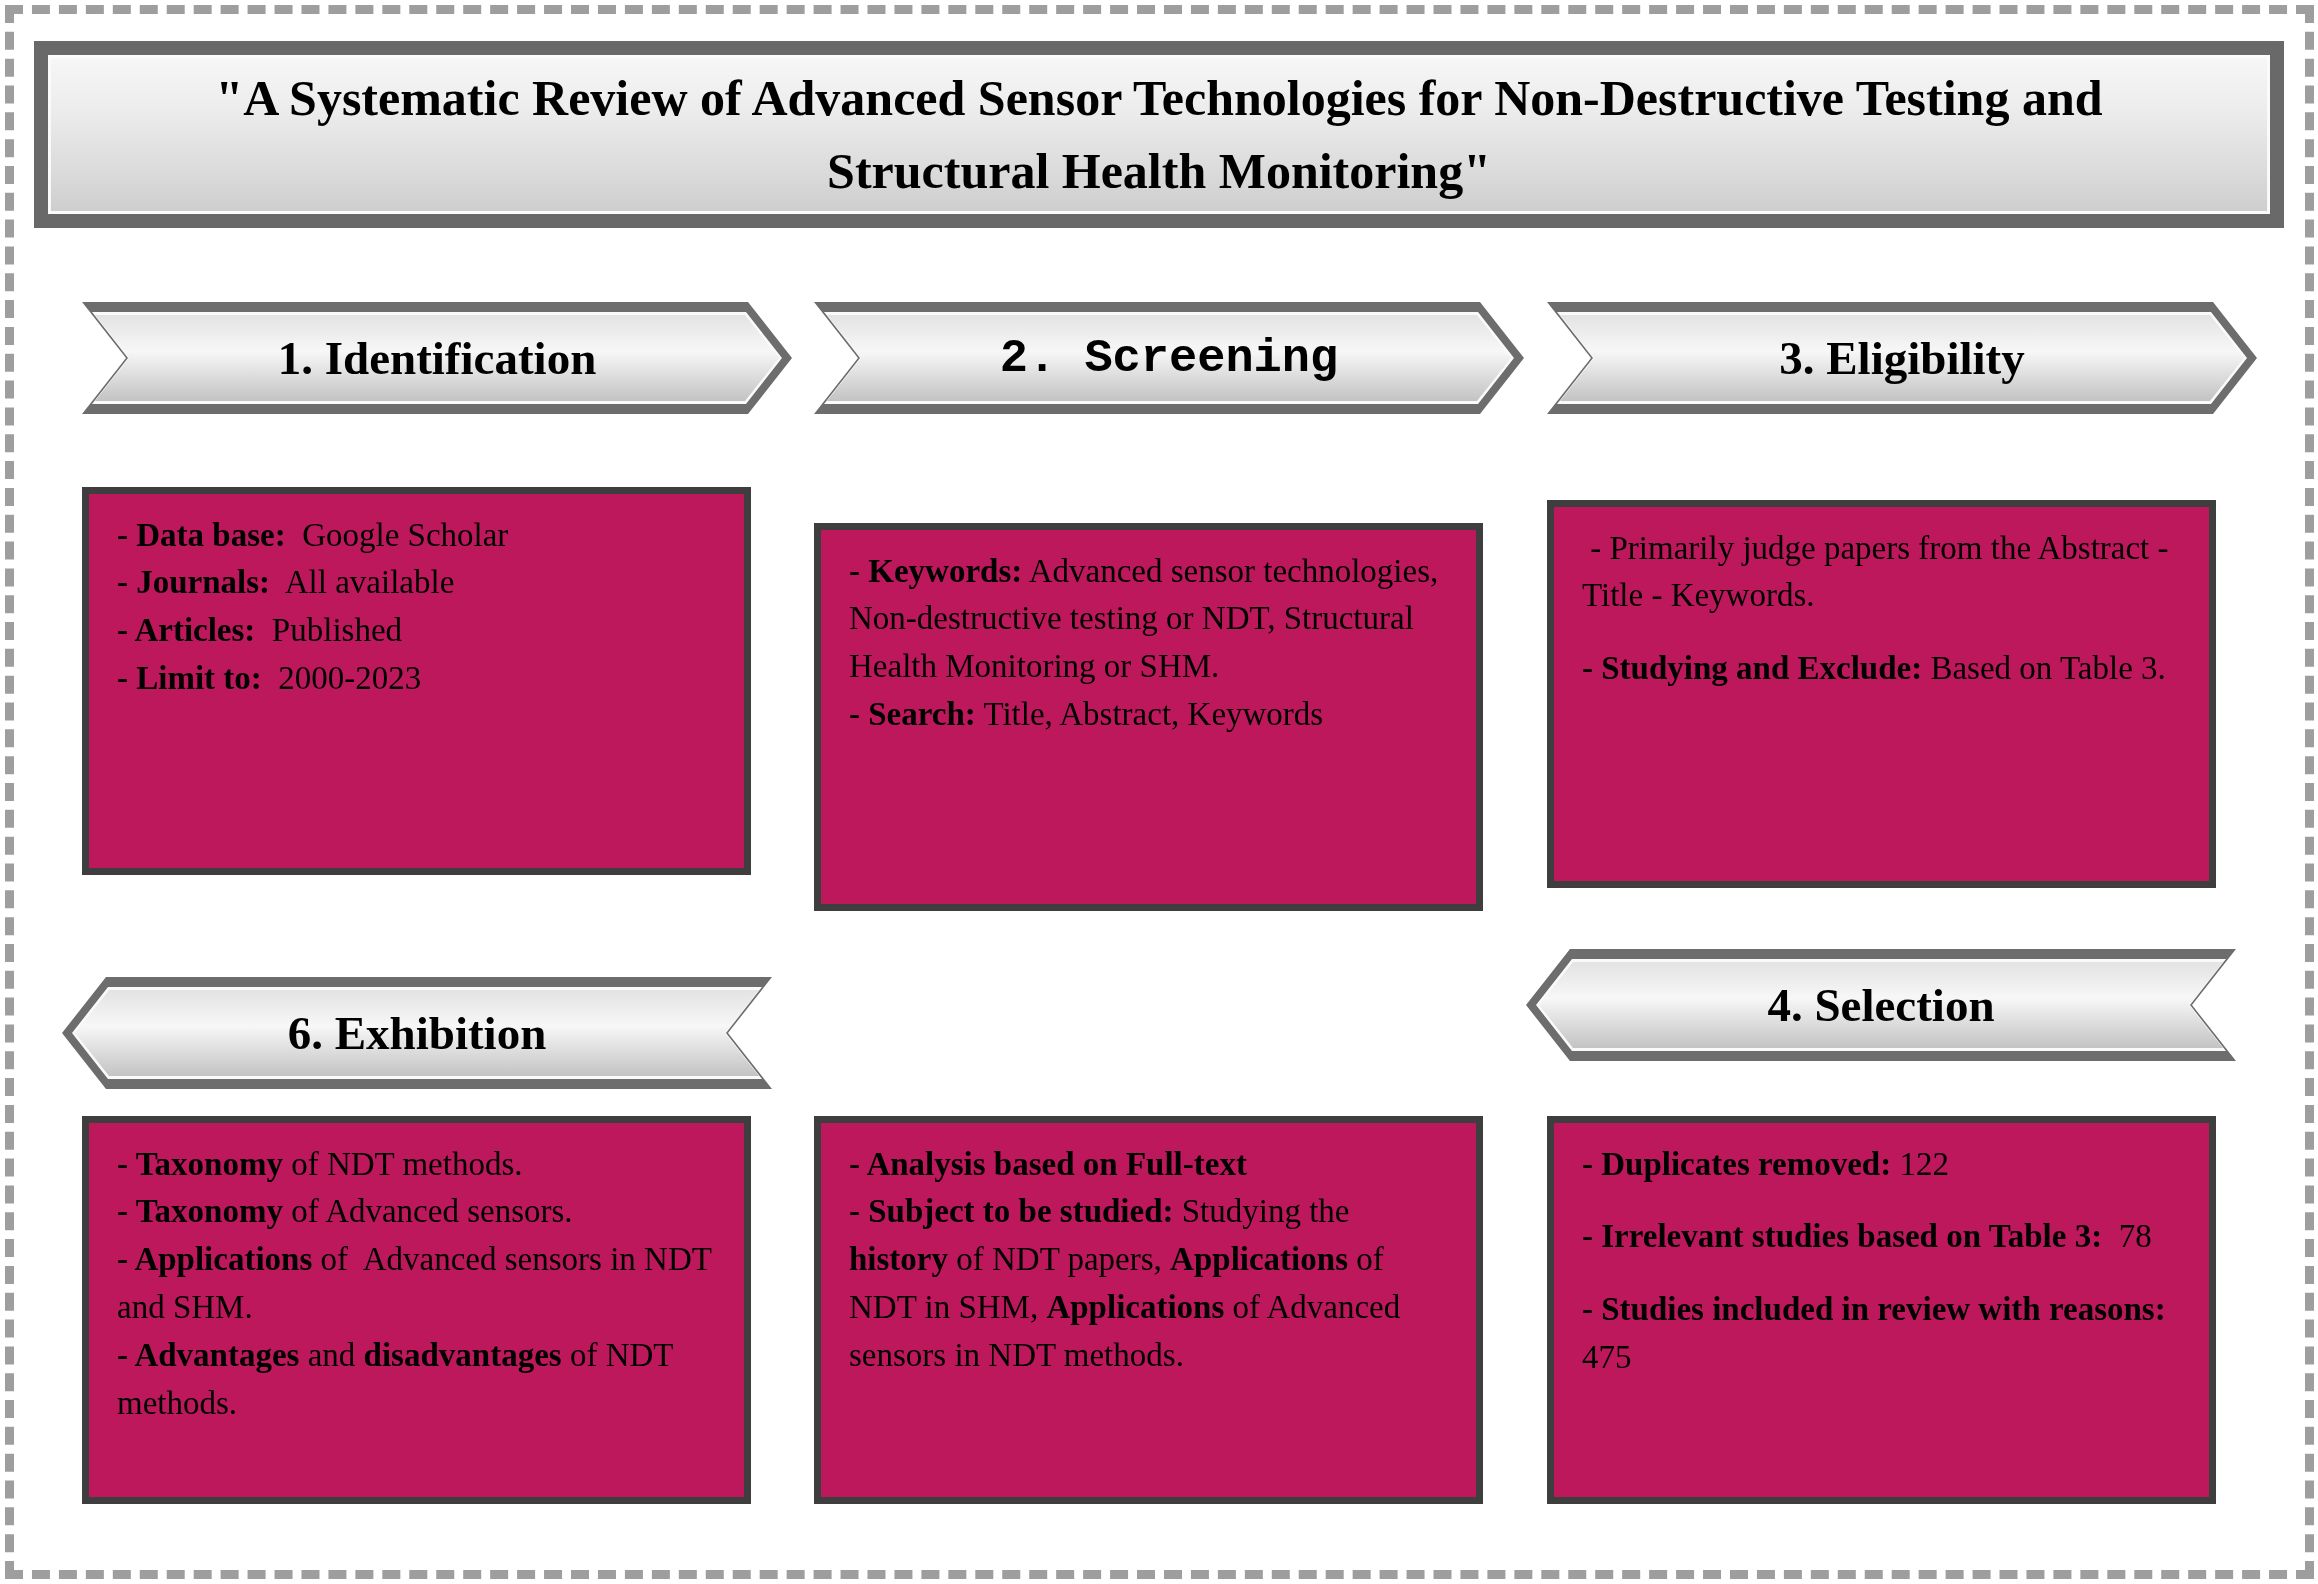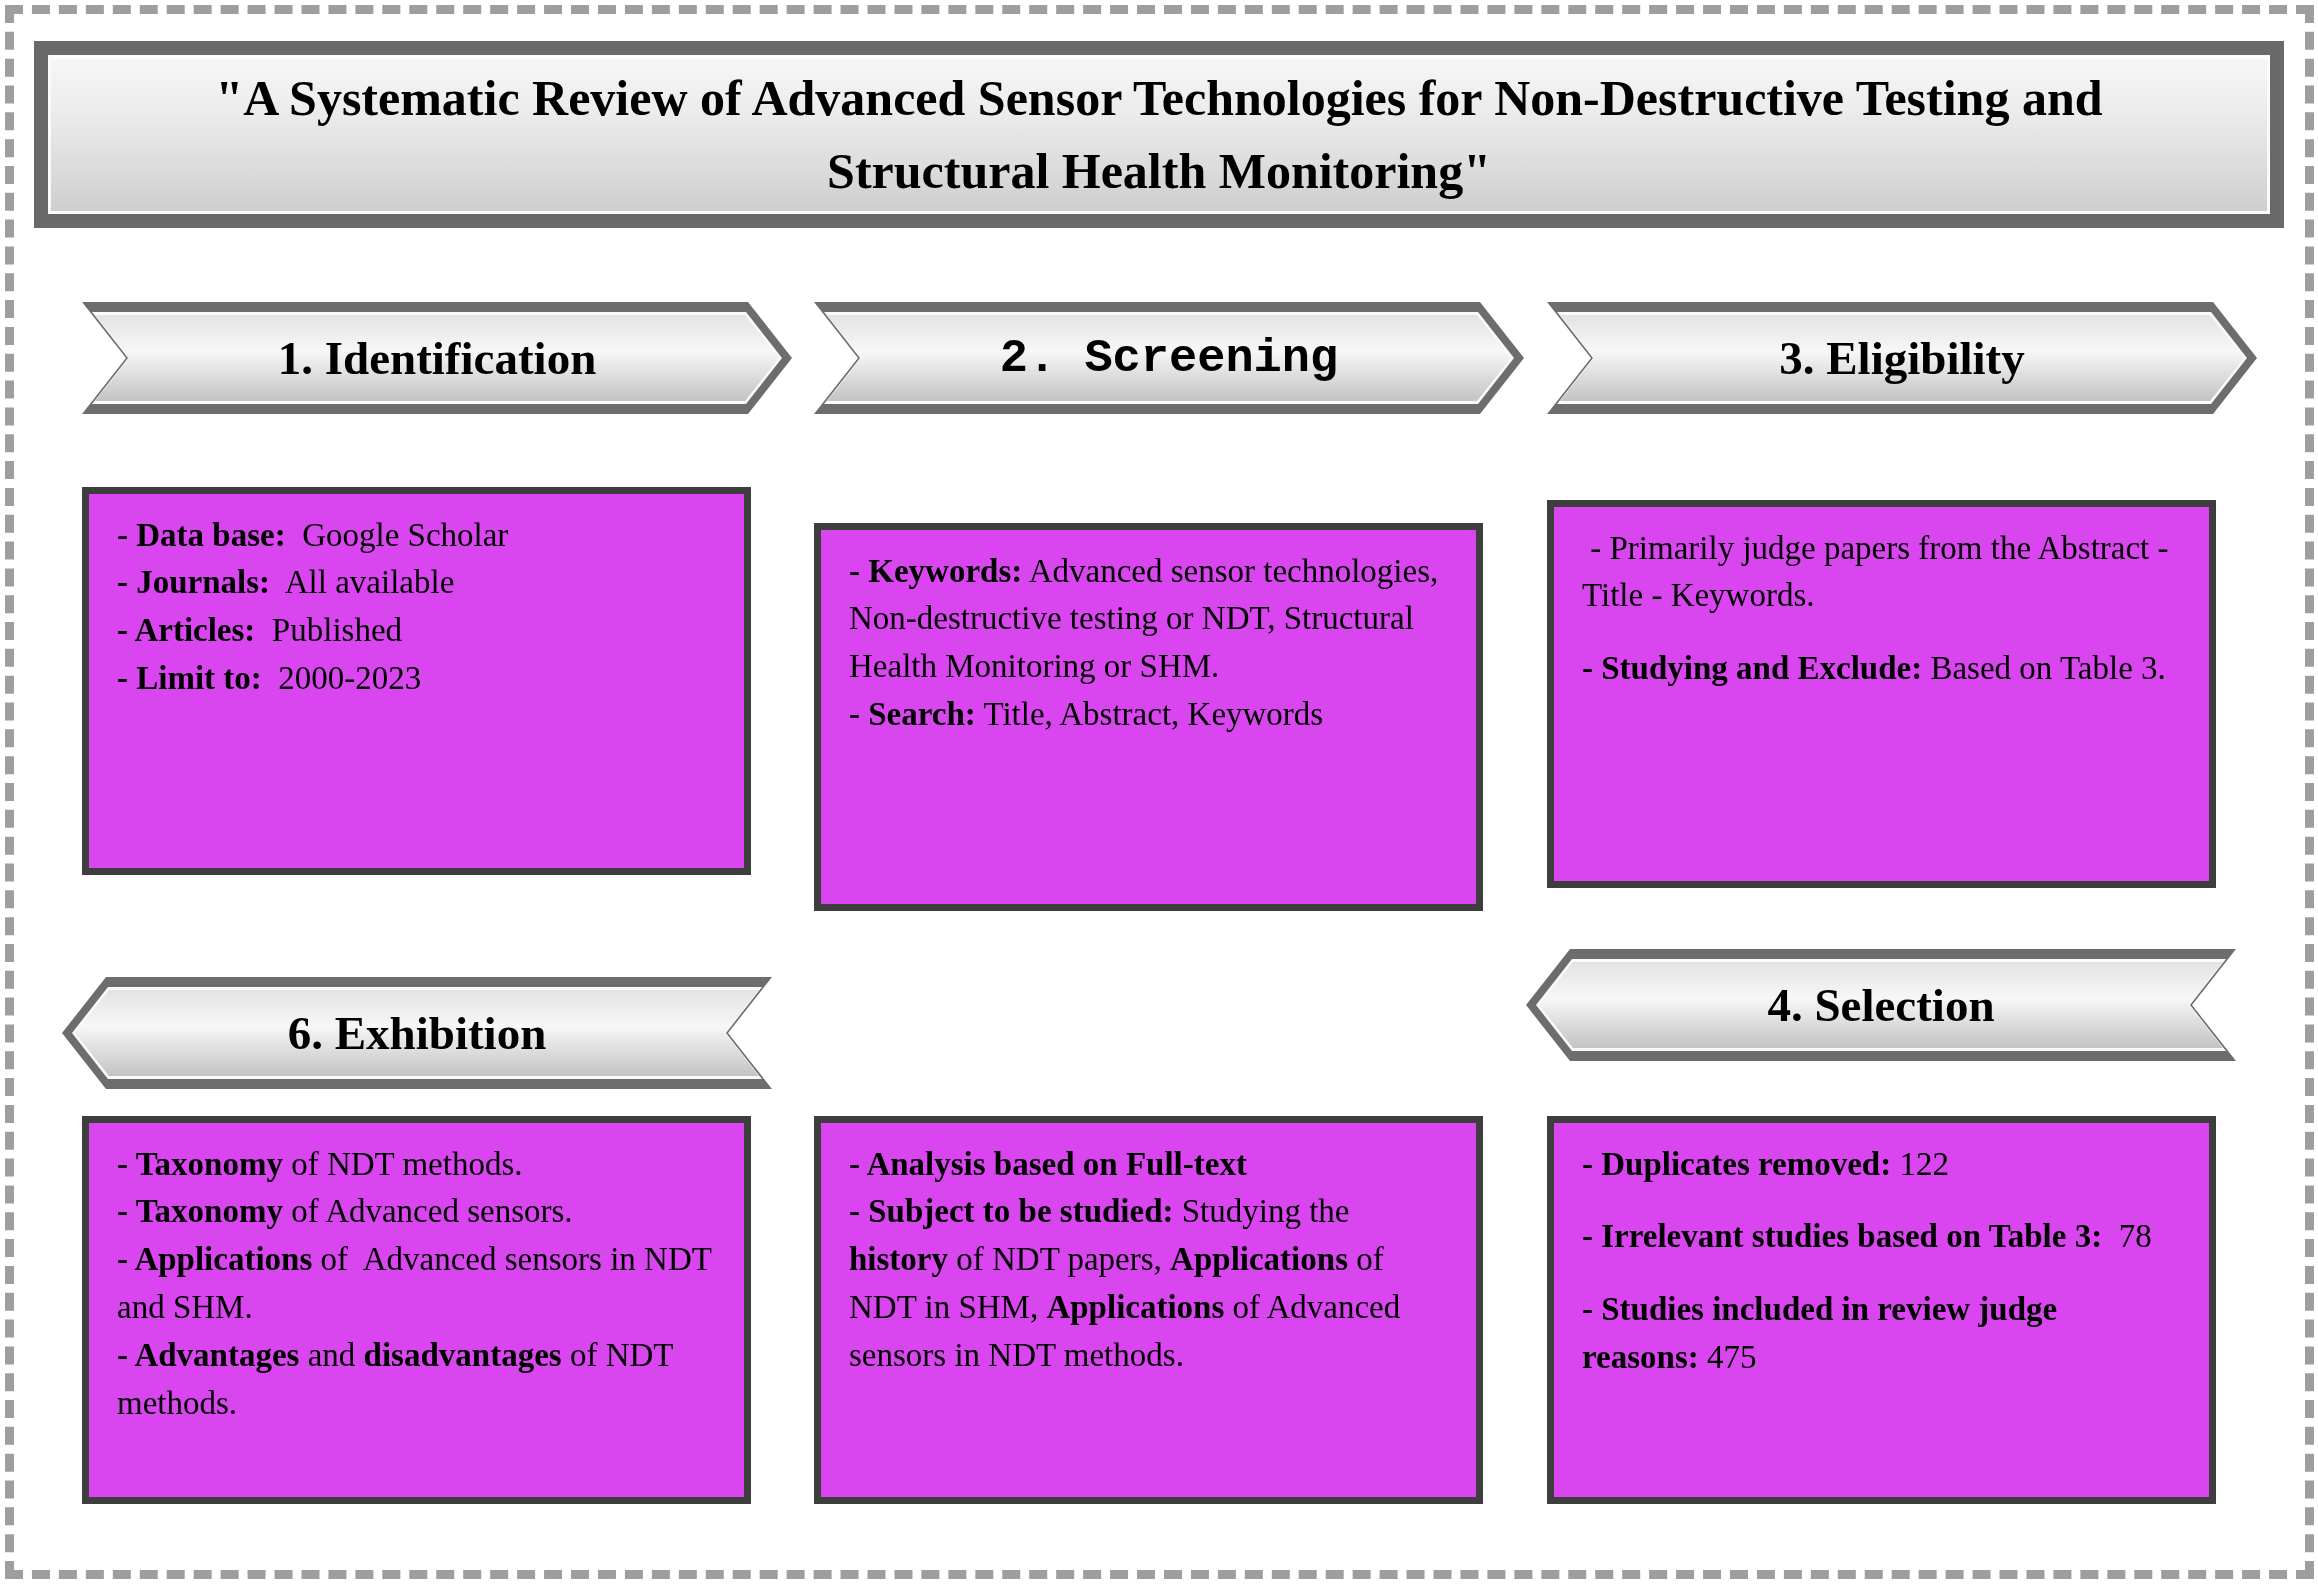--- a/index.html
+++ b/index.html
@@ -43,21 +43,21 @@
   .dir-left .chev-light  { clip-path:polygon(36px 0, 100% 0, calc(100% - 36px) 50%, 100% 100%, 36px 100%, 0 50%); }
   .dir-left .chev-fill   { clip-path:polygon(34px 0, 100% 0, calc(100% - 34px) 50%, 100% 100%, 34px 100%, 0 50%); }
   .banner-label {
     position:absolute; inset:0;
     display:flex; align-items:center; justify-content:center;
     font-weight:bold; font-size:47px;
   }
   
   .content-box {
     position:absolute; width:669px;
-    background:#d946ef;
+    background:#be185d;
     border:7.6px solid #3e3e3e;
     box-sizing:border-box;
   }
   .box-text {
     padding:17.6px 28px;
     font-size:33px; line-height:1.45;
   }
   .line { white-space:pre-wrap; min-height:.75em; }
   .b { font-weight:bold; }
 </style>
@@ -141,18 +141,18 @@
     <div class="chev chev-light"></div>
     <div class="chev chev-fill"></div>
     <div class="banner-label">4. Selection</div>
   </div>
   <div class="content-box" style="left:1547px; top:1116px; height:388px;">
     <div class="box-text">
         <div class="line"><span class="b">- Duplicates removed:</span><span> 122</span></div>
         <div class="line"></div>
         <div class="line"><span class="b">- Irrelevant studies based on Table 3:</span><span>  78</span></div>
         <div class="line"></div>
-        <div class="line"><span class="b">- Studies included in review judge reasons:</span><span> 475</span></div>
+        <div class="line"><span class="b">- Studies included in review with reasons:</span><span> 475</span></div>
       </div>
   </div>
 
 </div>
 
 
 </body></html>

